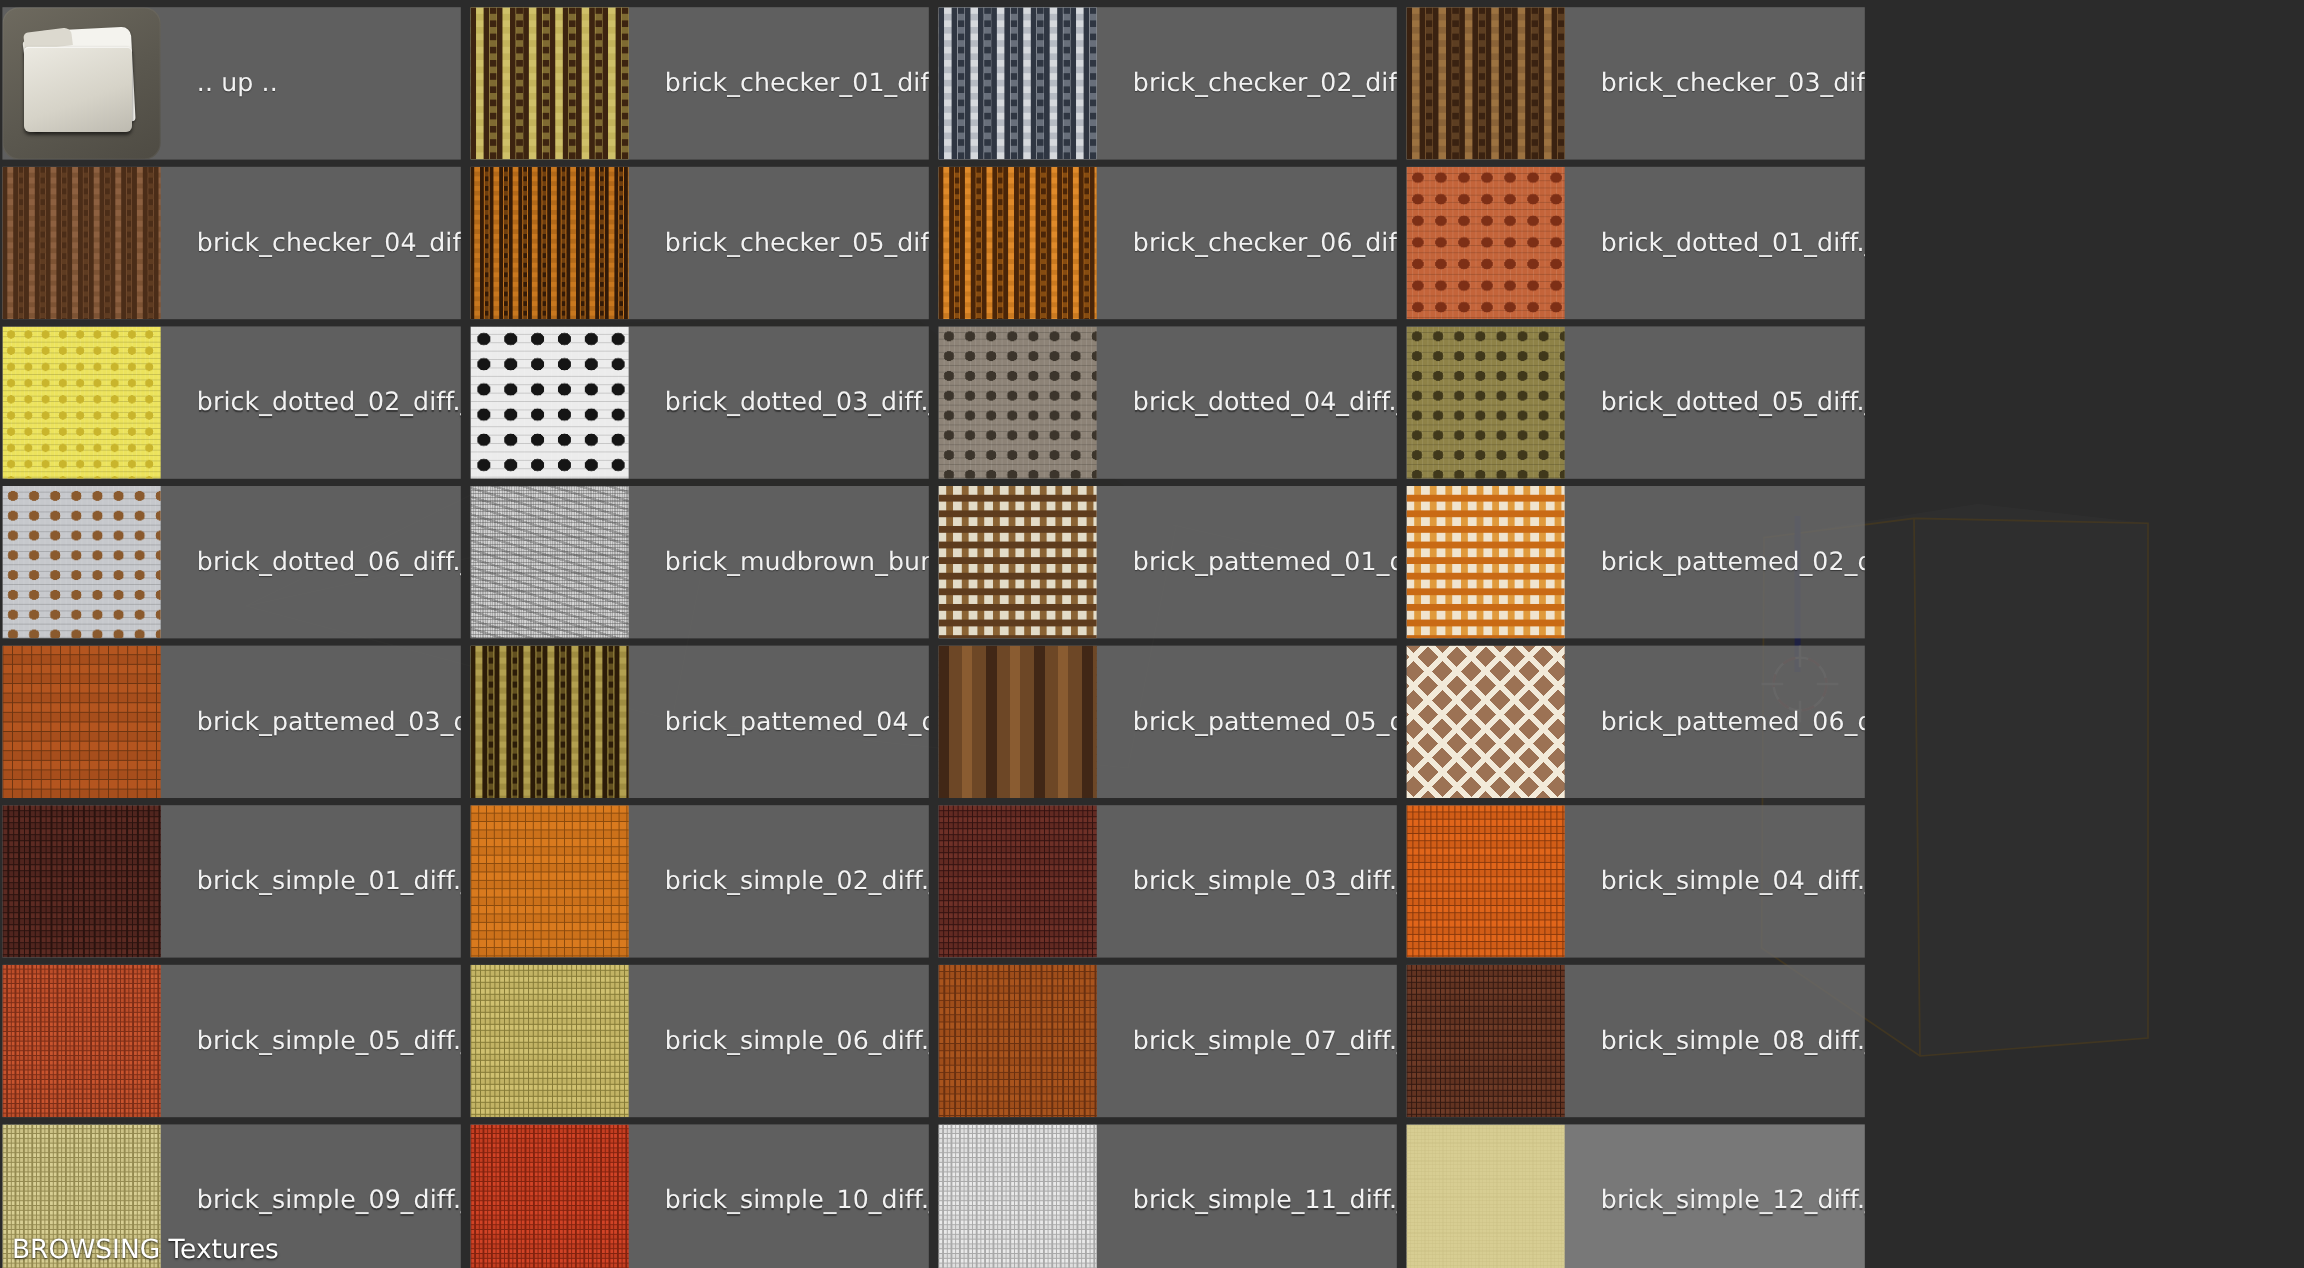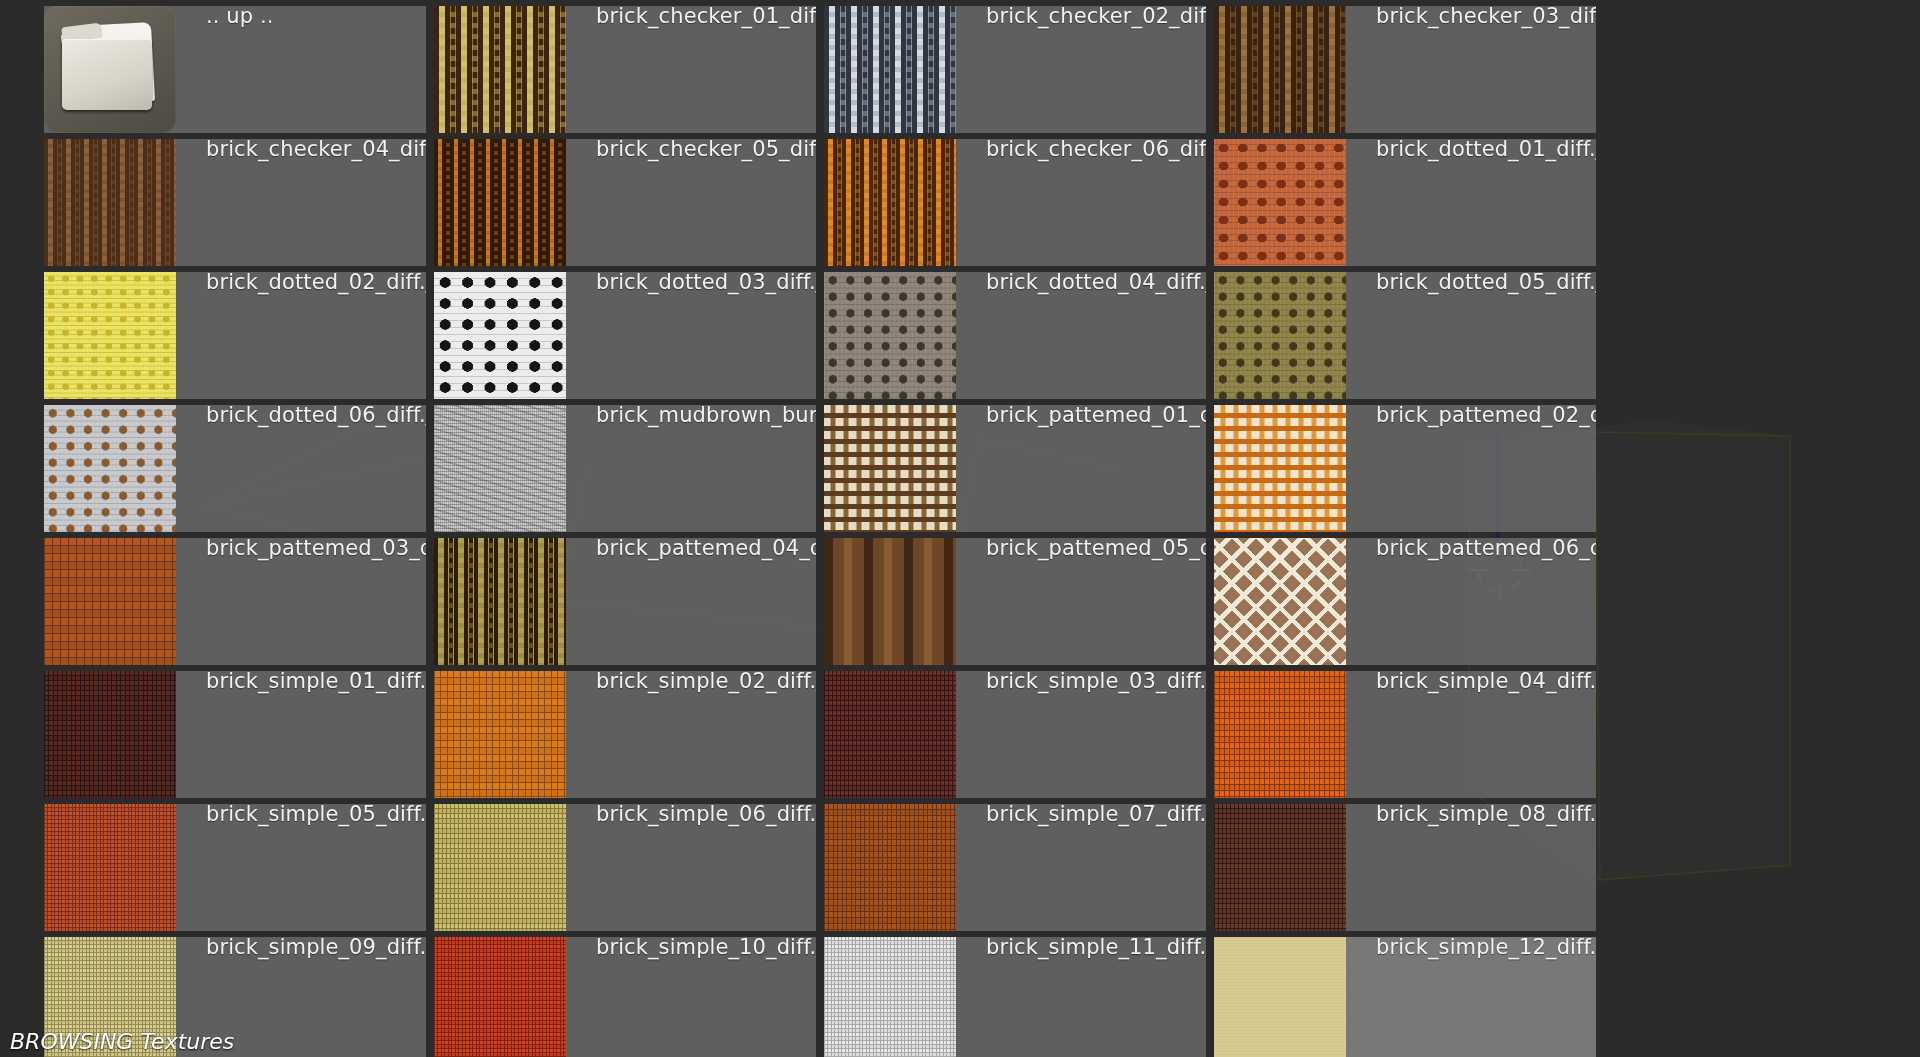--- a/index.html
+++ b/index.html
@@ -29,23 +29,22 @@
   .grid {
     position: absolute;
     left: 0; top: 0;
     width: 1920px;
   }
 
   .cell {
     position: absolute;
     background: rgba(110,110,110,0.78);
     display: flex;
-    align-items: flex-start;
-    overflow: hidden;
-    margin-left: 42px;
+    align-items: center;
+    overflow: hidden;
   }
   .cell.selected { background: rgba(140,140,140,0.80); }
 
   .thumb {
     position: relative;
     width: 132px;
     height: 100%;
     flex: 0 0 132px;
     overflow: hidden;
     background-repeat: repeat;
@@ -82,21 +81,20 @@
       background:linear-gradient(160deg,#eceae2 0%, #d6d3c8 60%, #bdbab0 100%);
       border-radius:4px 4px 5px 5px;
       box-shadow:0 2px 3px rgba(0,0,0,.55), inset 0 1px 0 rgba(255,255,255,.6); }
 
   
   #statusbar {
     position:absolute; left:0; bottom:0; width:1664px; height:30px;
     display:flex; align-items:center;
     padding-left: 10px;
     pointer-events:none;
-    font-style:italic;
   }
   #statusbar .status-text {
     color:#ffffff; font-size:22px; line-height:1;
     text-shadow: 0 1px 2px rgba(0,0,0,.85);
   }
 </style>
 </head>
 <body>
 
 <div id="viewport">

